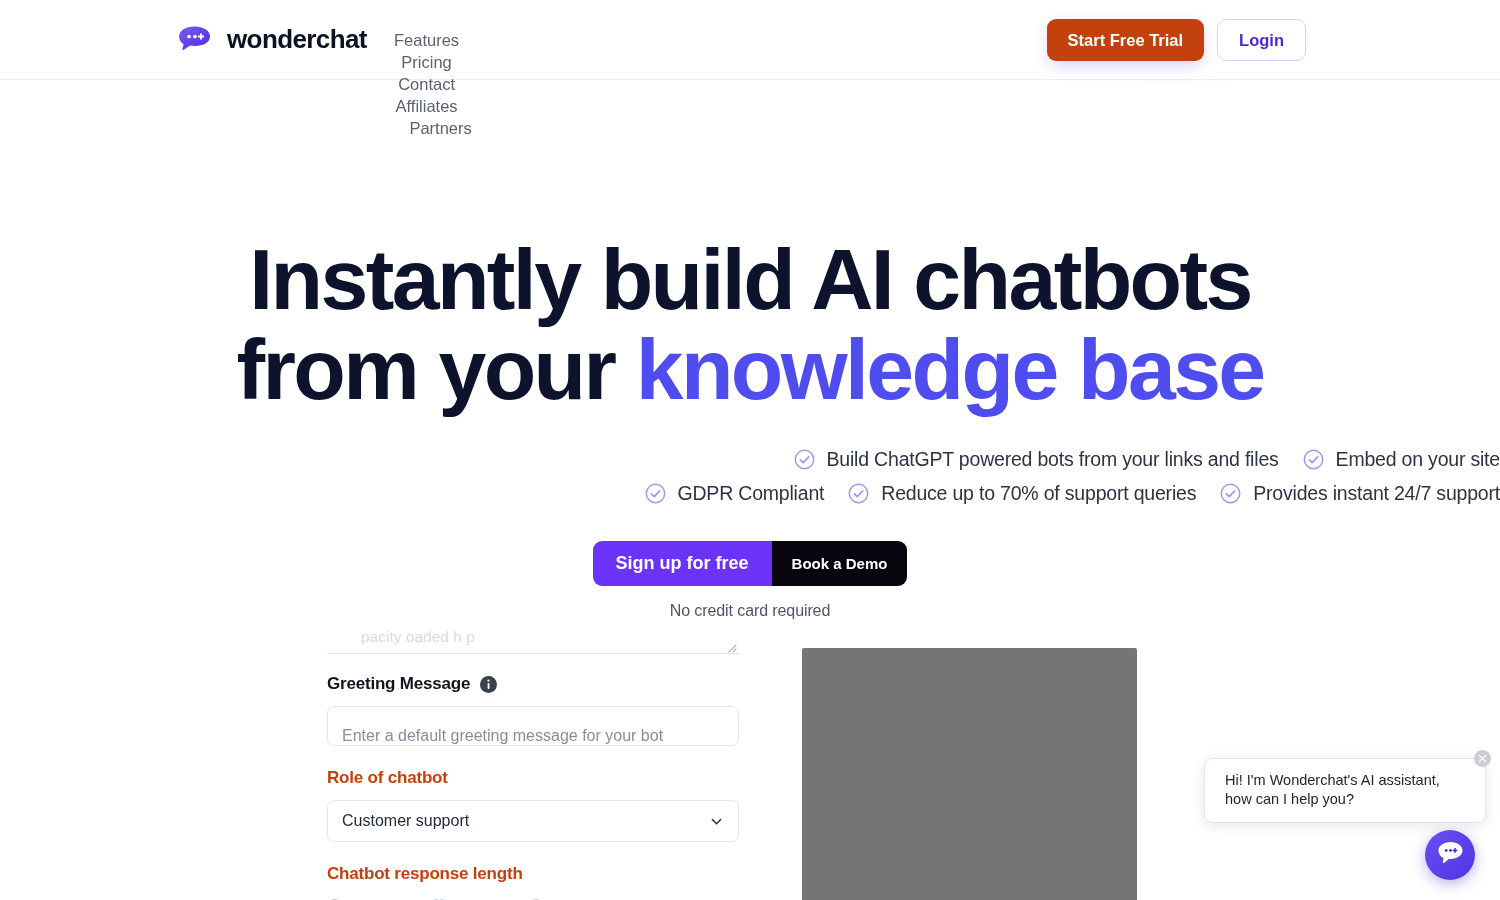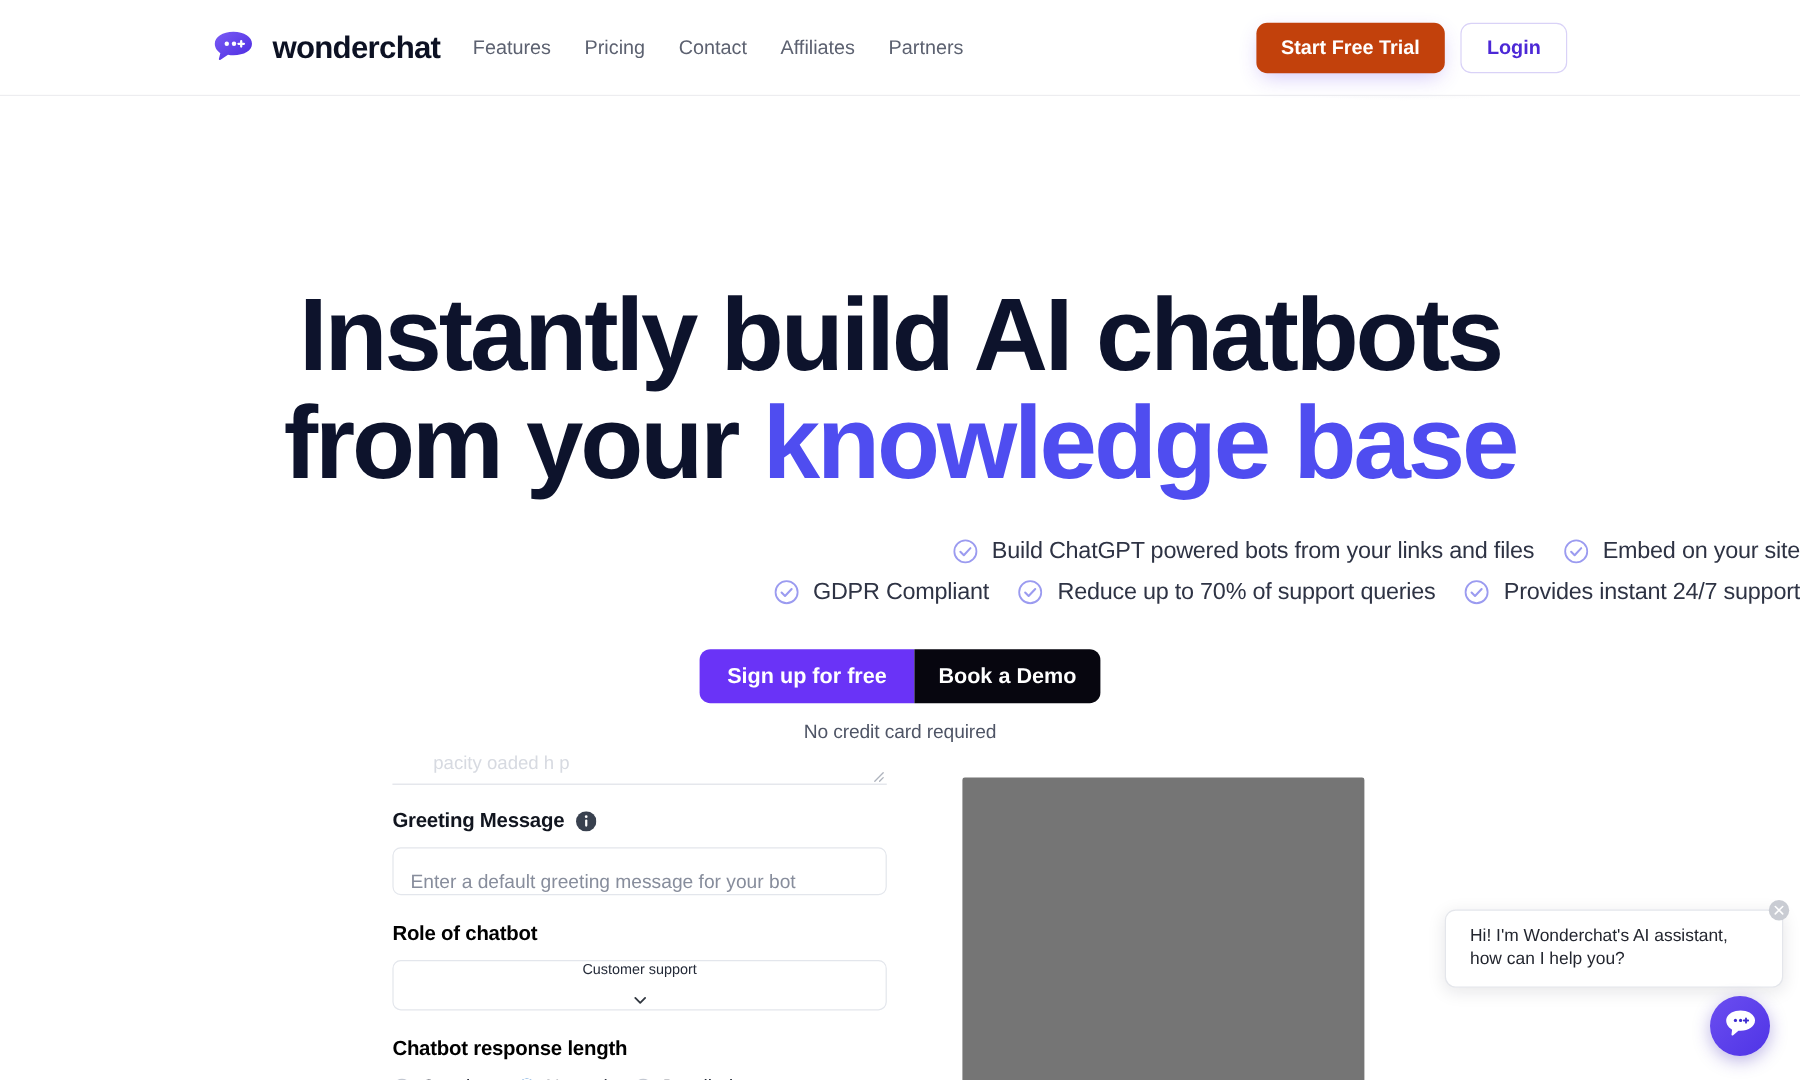--- a/index.html
+++ b/index.html
@@ -58,20 +58,21 @@
     color: #0c1123;
   }
 
   .nav {
     position: absolute;
     left: 394px;
     top: 29px;
     display: flex;
     align-items: center;
     gap: 0px;
+    flex-direction: column;
   }
   .nav a {
     font-size: 16.5px;
     color: #5c6170;
     text-decoration: none;
     padding: 0 28px 0 0;
     line-height: 22px;
     white-space: nowrap;
     cursor: pointer;
   }
@@ -189,21 +190,21 @@
     border-radius: 9px 0 0 9px;
     height: 45px;
     padding: 0 23px;
     cursor: pointer;
     font-family: inherit;
     white-space: nowrap;
   }
   .btn-demo {
     background: #07060f;
     color: #ffffff;
-    font-size: 18px;
+    font-size: 15px;
     font-weight: 700;
     border: none;
     border-radius: 0 9px 9px 0;
     height: 45px;
     padding: 0 20px;
     cursor: pointer;
     font-family: inherit;
     white-space: nowrap;
   }
 
@@ -282,39 +283,38 @@
     align-items: flex-end;
     padding: 0 14px;
     font-size: 16px;
     color: #878d9c;
   }
 
   .field-label-plain {
     margin-top: 22px;
     font-size: 17px;
     font-weight: 700;
-    color: #000000;
+    color: #c2410c;
     letter-spacing: -0.2px;
   }
 
   .field-select {
     margin-top: 12px;
     width: 412px;
     height: 42px;
     border: 1px solid #e3e6ec;
     border-radius: 7px;
     background: #ffffff;
     display: flex;
     align-items: center;
     justify-content: space-between;
     padding: 0 14px;
-    font-size: 12px;
+    font-size: 16px;
     color: #242a38;
     cursor: pointer;
-    flex-direction: column;
   }
   .chev { width: 15px; height: 15px; display: block; }
 
   .radio-row {
     margin-top: 14px;
     display: flex;
     align-items: center;
     gap: 22px;
     font-size: 16px;
     color: #242a38;

